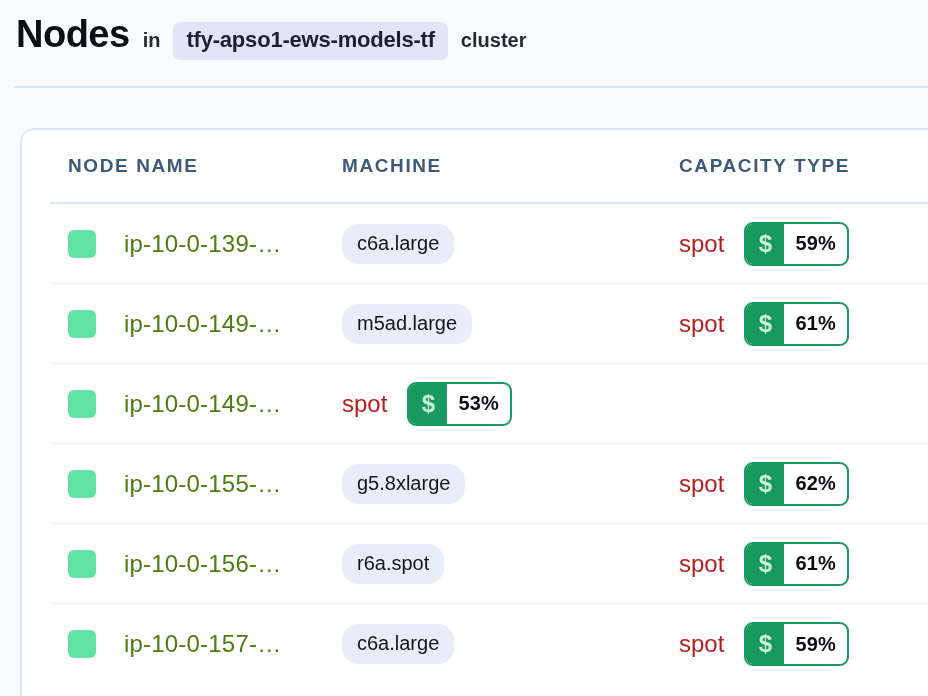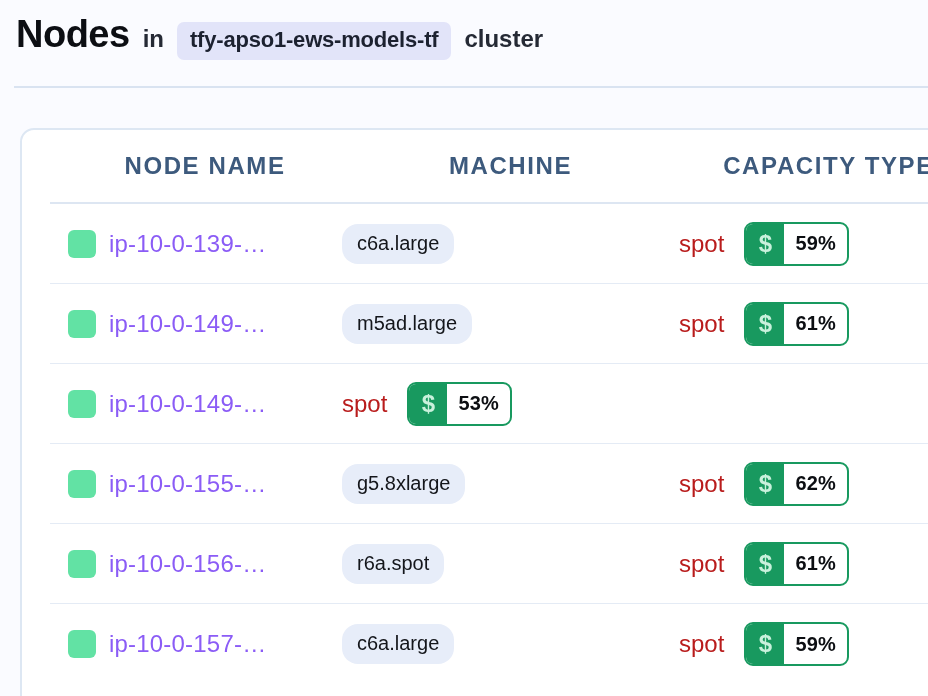--- a/index.html
+++ b/index.html
@@ -23,21 +23,21 @@
     gap: 13px;
     margin: 0;
   }
   .title-main {
     font-size: 38px;
     font-weight: 700;
     color: #0c0e13;
     letter-spacing: -0.5px;
   }
   .title-conn {
-    font-size: 24px;
+    font-size: 20px;
     font-weight: 600;
     color: #252a35;
   }
   .cluster-chip {
     font-size: 22px;
     font-weight: 700;
     background: var(--cluster-badge-bg, #e2e4f9);
     color: #1c2130;
     padding: 5px 13px 7px 13px;
     border-radius: 7px;
@@ -69,25 +69,24 @@
     margin-left: 28px;
     padding-left: 18px;
     height: 74px;
     display: grid;
     grid-template-columns: 274px 337px 1fr;
     align-items: center;
     border-bottom: 2px solid #dde6f2;
     box-sizing: border-box;
   }
   .th {
-    font-size: 24px;
+    font-size: 19px;
     font-weight: 600;
     color: var(--header-text, #3d5a7d);
     letter-spacing: 1.6px;
-    text-align: center;
   }
 
   .trow {
     margin-left: 28px;
     padding-left: 18px;
     height: 80px;
     display: grid;
     grid-template-columns: 274px 337px 1fr;
     align-items: center;
     border-bottom: 1.5px solid #e4ebf5;
@@ -105,23 +104,24 @@
   .status-sq {
     width: 28px;
     height: 28px;
     border-radius: 6px;
     background: var(--status-green, #62e2a4);
     flex: none;
   }
   .node-name {
     font-size: 24px;
     font-weight: 500;
-    color: #8b5cf6;
+    color: #4d7c0f;
     letter-spacing: 0.2px;
     white-space: nowrap;
+    margin-left: 15px;
   }
   .machine-chip {
     display: inline-block;
     background: var(--machine-badge-bg, #e7edf9);
     border-radius: 16px;
     padding: 8px 15px 9px 15px;
     font-size: 20px;
     font-weight: 500;
     color: #14161b;
   }

